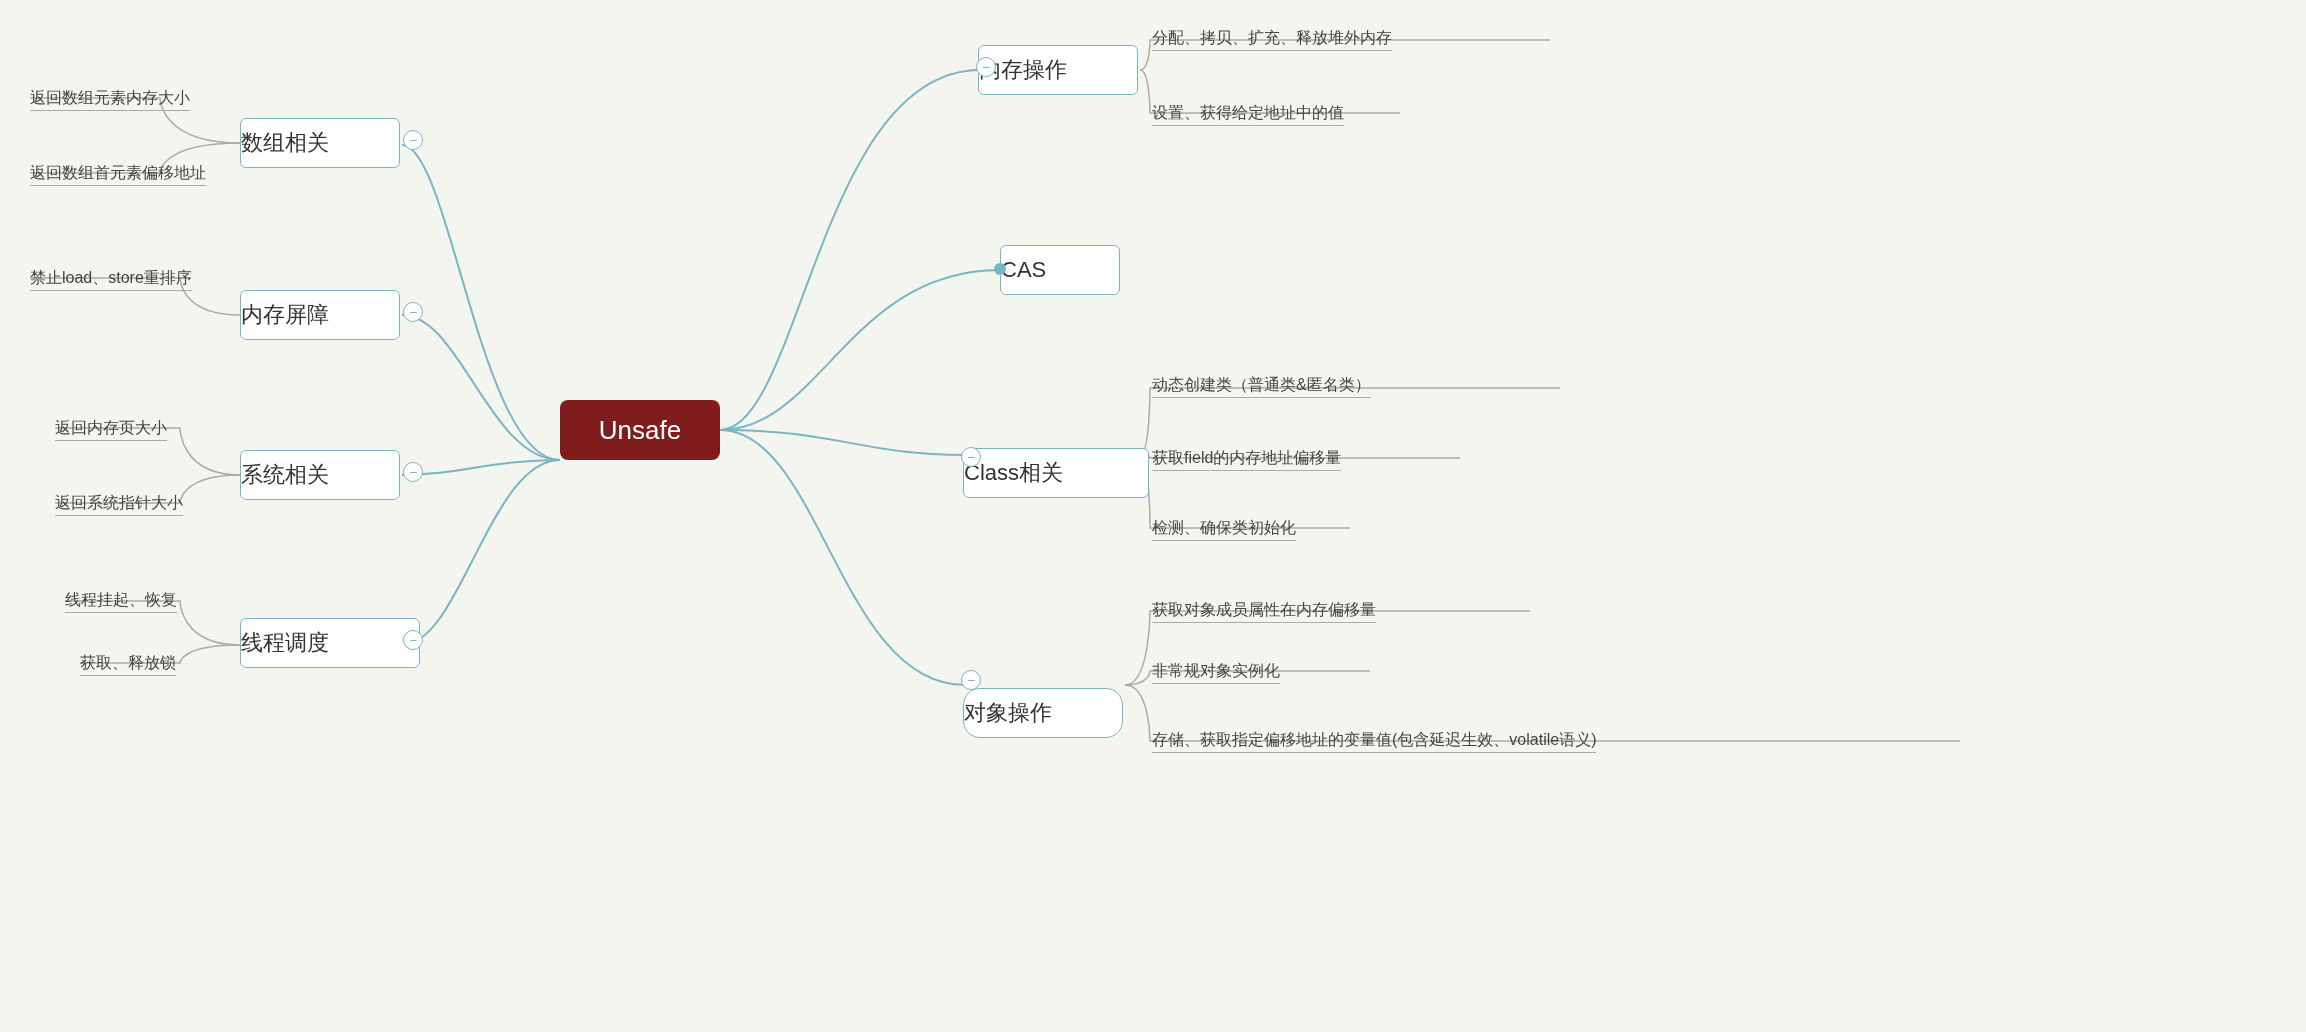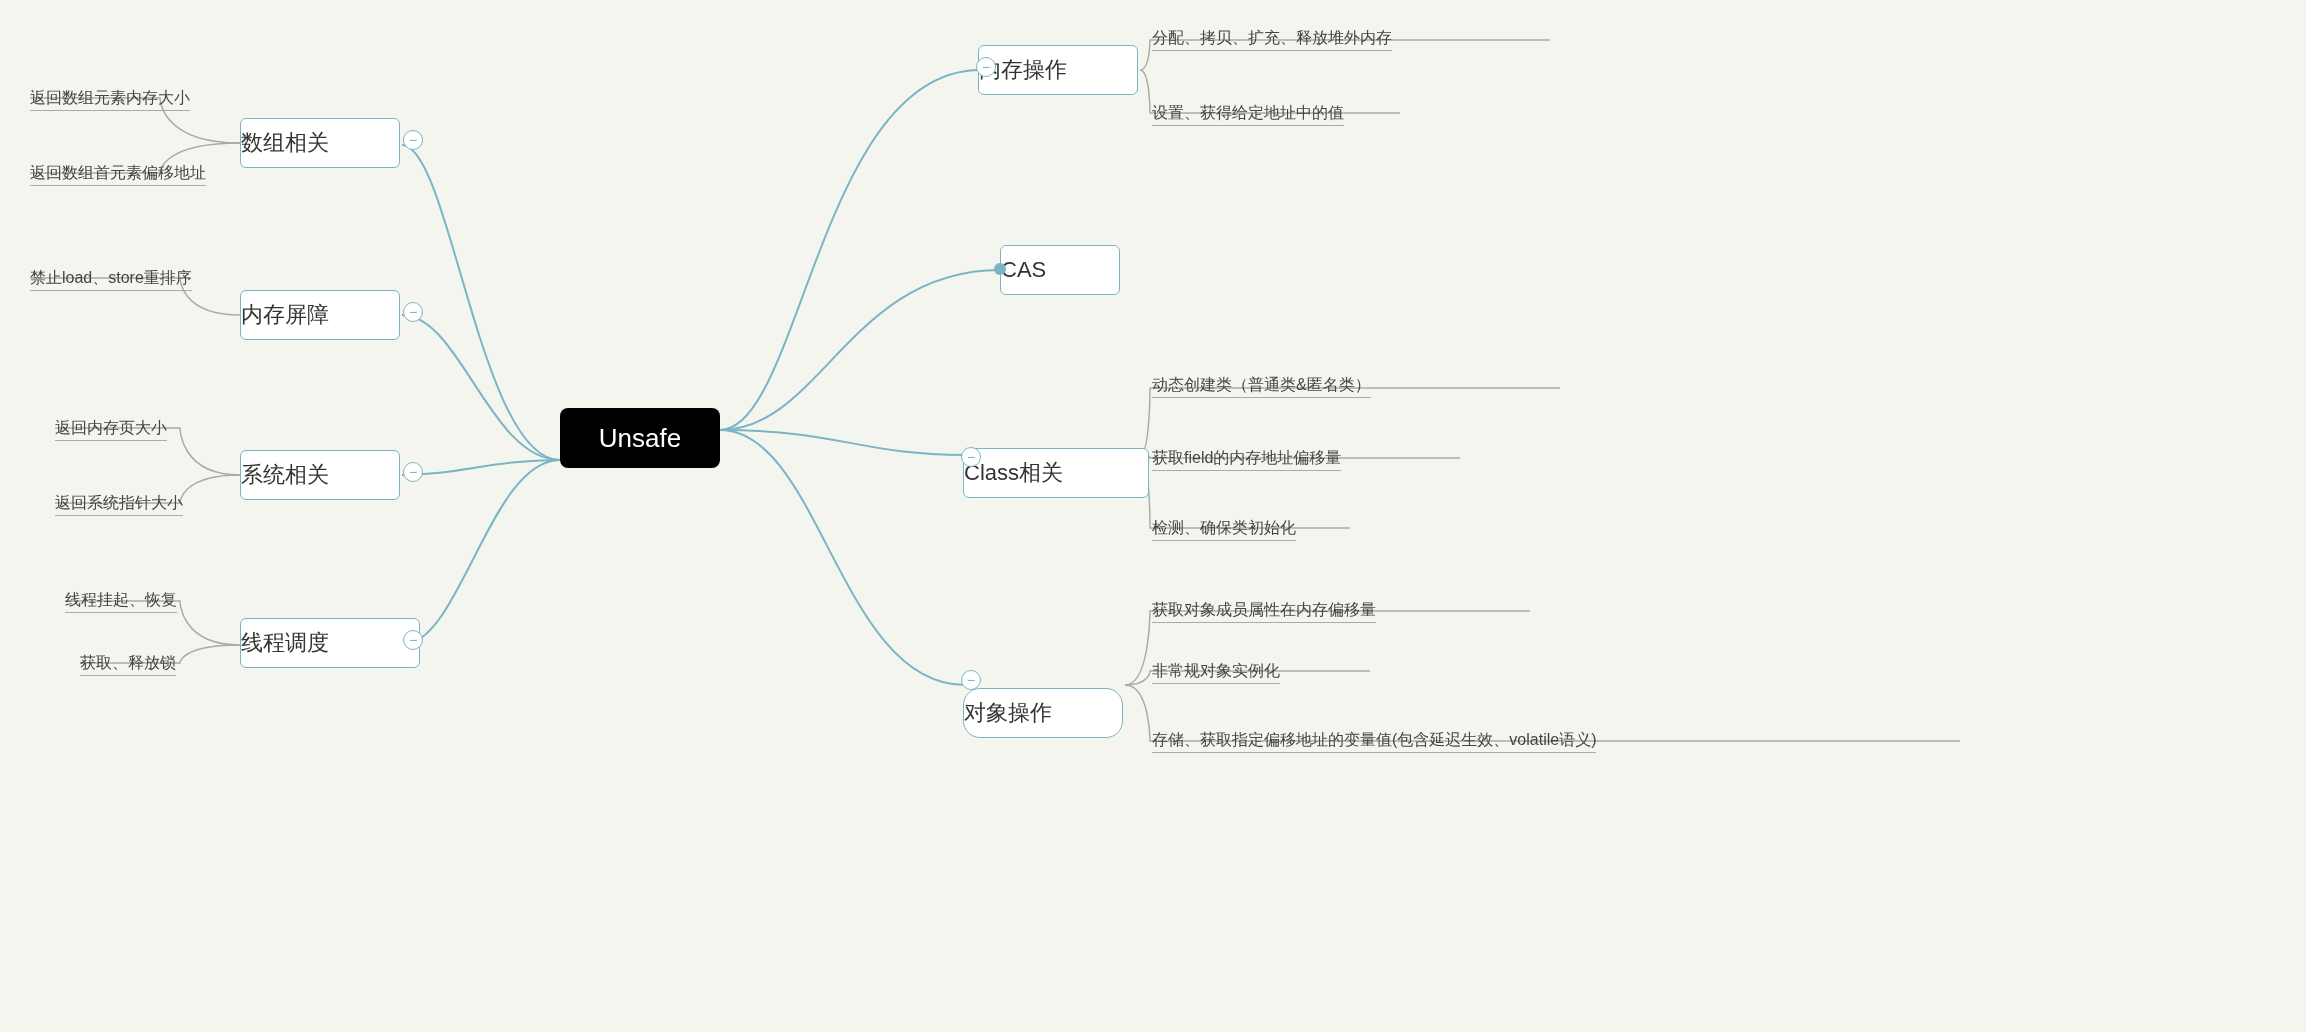--- a/index.html
+++ b/index.html
@@ -23,29 +23,28 @@
       background: white;
       display: flex;
       align-items: center;
       justify-content: flex-start;
       font-size: 22px;
       color: #333;
       white-space: nowrap;
     }
     .node-center {
       position: absolute;
-      background: #000000;
+      background: #7f1d1d;
       border-radius: 8px;
       display: flex;
       align-items: center;
       justify-content: center;
       font-size: 26px;
       color: white;
       font-weight: 500;
-      margin-top: 8px;
     }
     .node-leaf {
       position: absolute;
       font-size: 16px;
       color: #444;
       white-space: nowrap;
     }
     .node-leaf::after {
       content: '';
       position: absolute;

